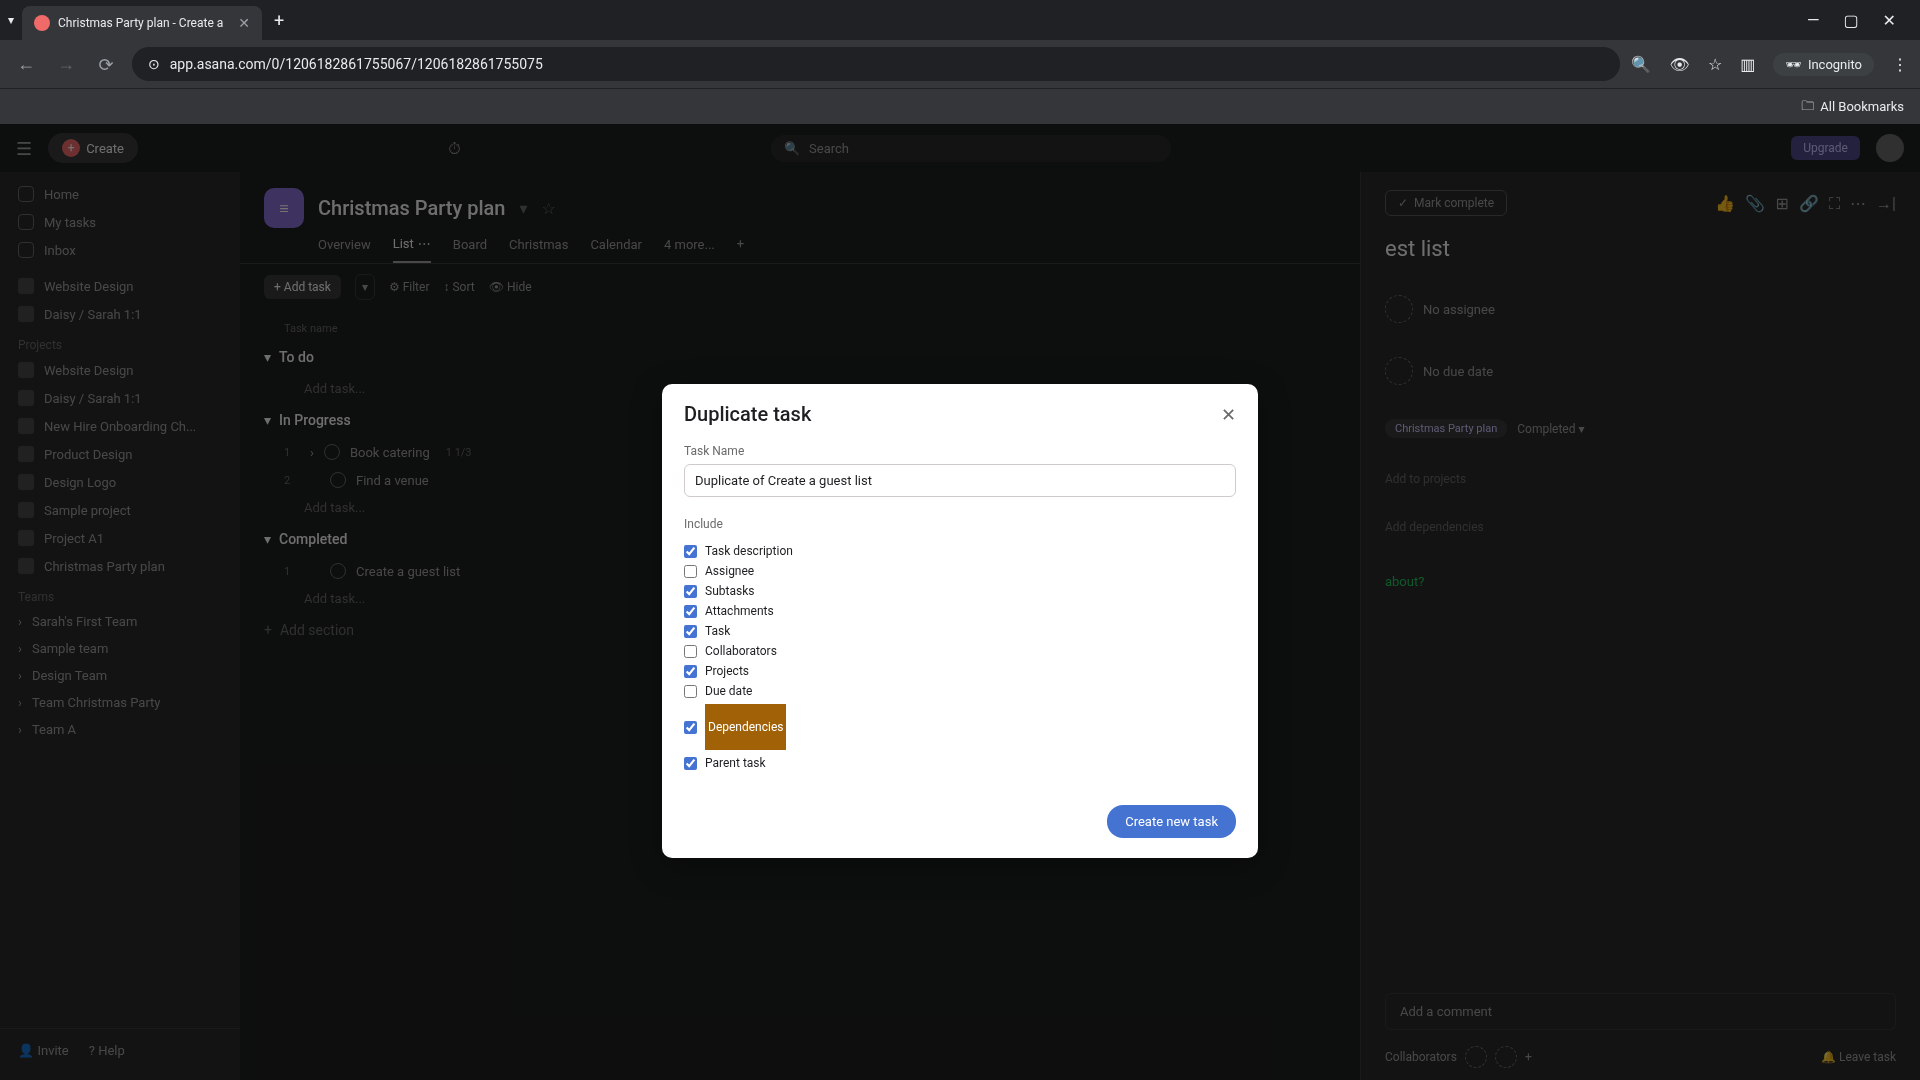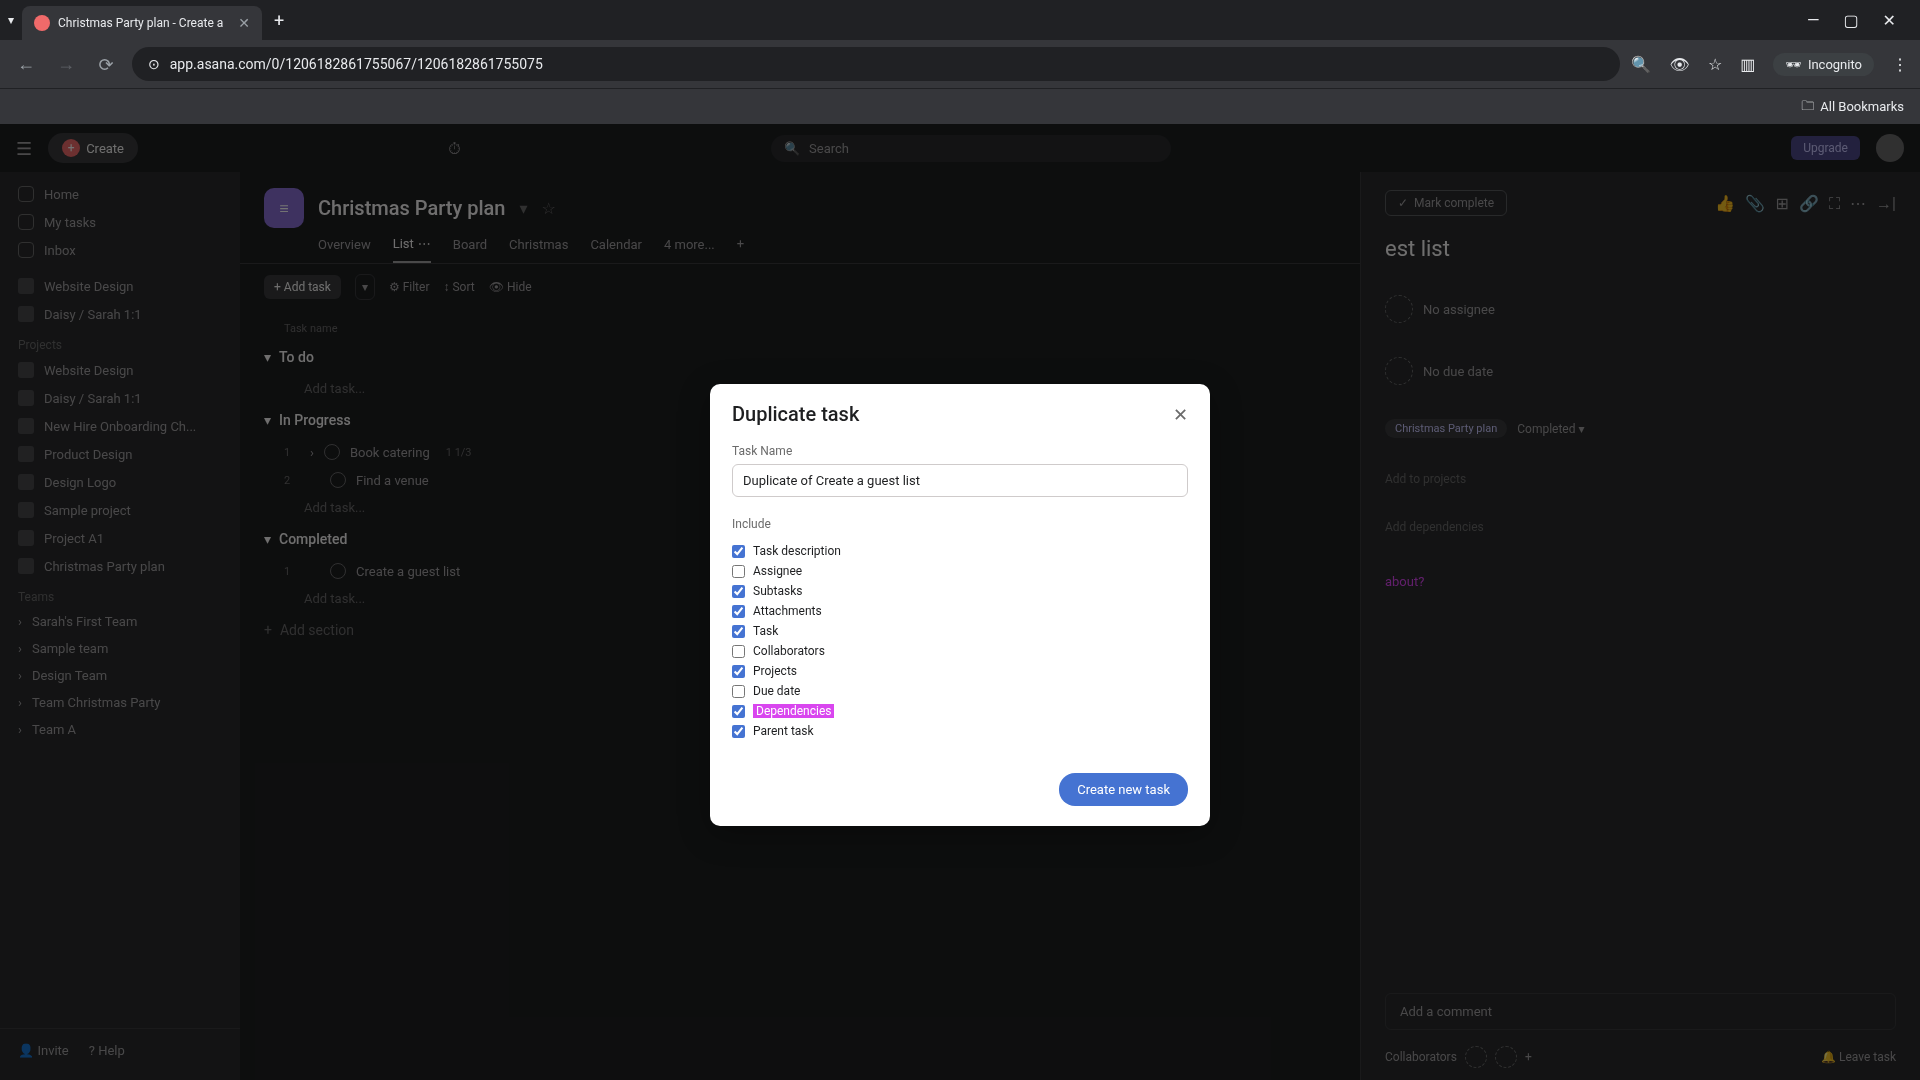--- a/index.html
+++ b/index.html
@@ -70,31 +70,31 @@
 .mark-complete { border: 1px solid #5a5b5d; border-radius: 6px; padding: 5px 12px; font-size: 12px; display: inline-flex; gap: 6px; }
 .detail-title { font-size: 22px; color: #f5f4f3; margin-top: 20px; }
 .detail-row { display: flex; align-items: center; gap: 10px; margin-top: 34px; font-size: 13px; }
 .detail-circ { width: 28px; height: 28px; border: 1px dashed #6b6b6b; border-radius: 50%; }
 .proj-pill { background: #3a3b3d; border-radius: 12px; padding: 3px 10px; font-size: 11px; color: #cbc8ff; }
 .status-pill { font-size: 12px; color: #a2a0a2; }
 .comment-box { position: absolute; bottom: 50px; left: 24px; right: 24px; border: 1px solid #3a3b3d; border-radius: 6px; padding: 10px 14px; font-size: 13px; }
 .collab-row { position: absolute; bottom: 12px; left: 24px; right: 24px; display: flex; align-items: center; font-size: 12px; gap: 8px; }
 
 
-.modal { position: absolute; left: 50%; top: 260px; transform: translateX(-50%); width: 500px; background: #fff; border-radius: 10px; box-shadow: 0 8px 32px rgba(0,0,0,0.3); z-index: 10; padding: 0; }
+.modal { position: absolute; left: 50%; top: 260px; transform: translateX(-50%); width: 596px; background: #fff; border-radius: 10px; box-shadow: 0 8px 32px rgba(0,0,0,0.3); z-index: 10; padding: 0; }
 .modal-header { display: flex; justify-content: space-between; align-items: center; padding: 18px 22px; }
 .modal-title { font-size: 20px; font-weight: 500; color: #1e1f21; }
 .modal-close { color: #6b6b6b; font-size: 18px; cursor: pointer; }
 .modal-body { padding: 0 22px 18px; }
 .field-label { font-size: 12px; color: #6b6b6b; margin-bottom: 6px; }
 .text-input { width: 100%; border: 1px solid #cfcbcb; border-radius: 6px; padding: 8px 10px; font-size: 13px; color: #1e1f21; }
 .include-label { font-size: 12px; color: #6b6b6b; margin-top: 20px; margin-bottom: 10px; }
 .check-row { display: flex; align-items: center; gap: 8px; padding: 3px 0; font-size: 12px; color: #1e1f21; }
 .check-row input[type=checkbox] { width: 13px; height: 13px; accent-color: #4573d2; }
-.check-row .selected { background: #d946ef; color: #fff; padding: 0 3px; }
+.check-row .selected { background: #a16207; color: #fff; padding: 16px 3px; }
 .modal-footer { display: flex; justify-content: flex-end; padding: 14px 22px 20px; }
 .primary-btn { background: #4573d2; color: #fff; border: none; border-radius: 16px; padding: 9px 18px; font-size: 13px; cursor: pointer; }
 </style>
 </head>
 <body>
 
 <div class="browser-top">
   <div class="tab-bar">
     <span class="tab-dropdown">▾</span>
     <div class="tab">
@@ -335,21 +335,21 @@
         <div class="detail-row">
             <span class="detail-circ"></span>
             <span>No due date</span>
           </div>
         <div class="detail-row">
             <span class="proj-pill">Christmas Party plan</span>
             <span class="status-pill"><span>Completed</span> ▾</span>
           </div>
         <div class="detail-row" style="font-size:12px;color:#6b6b6b">Add to projects</div>
         <div class="detail-row" style="font-size:12px;color:#6b6b6b">Add dependencies</div>
-        <div class="detail-row" style="color:#d946ef;margin-top:40px">about?</div>
+        <div class="detail-row" style="color:#22c55e;margin-top:40px">about?</div>
         <div class="comment-box">
           <span>Add a comment</span>
         </div>
         <div class="collab-row">
           <span>Collaborators</span>
           <span class="detail-circ" style="width:22px;height:22px"></span>
           <span class="detail-circ" style="width:22px;height:22px"></span>
           <span>+</span>
           <span style="margin-left:auto">🔔 <span>Leave task</span></span>
         </div>

